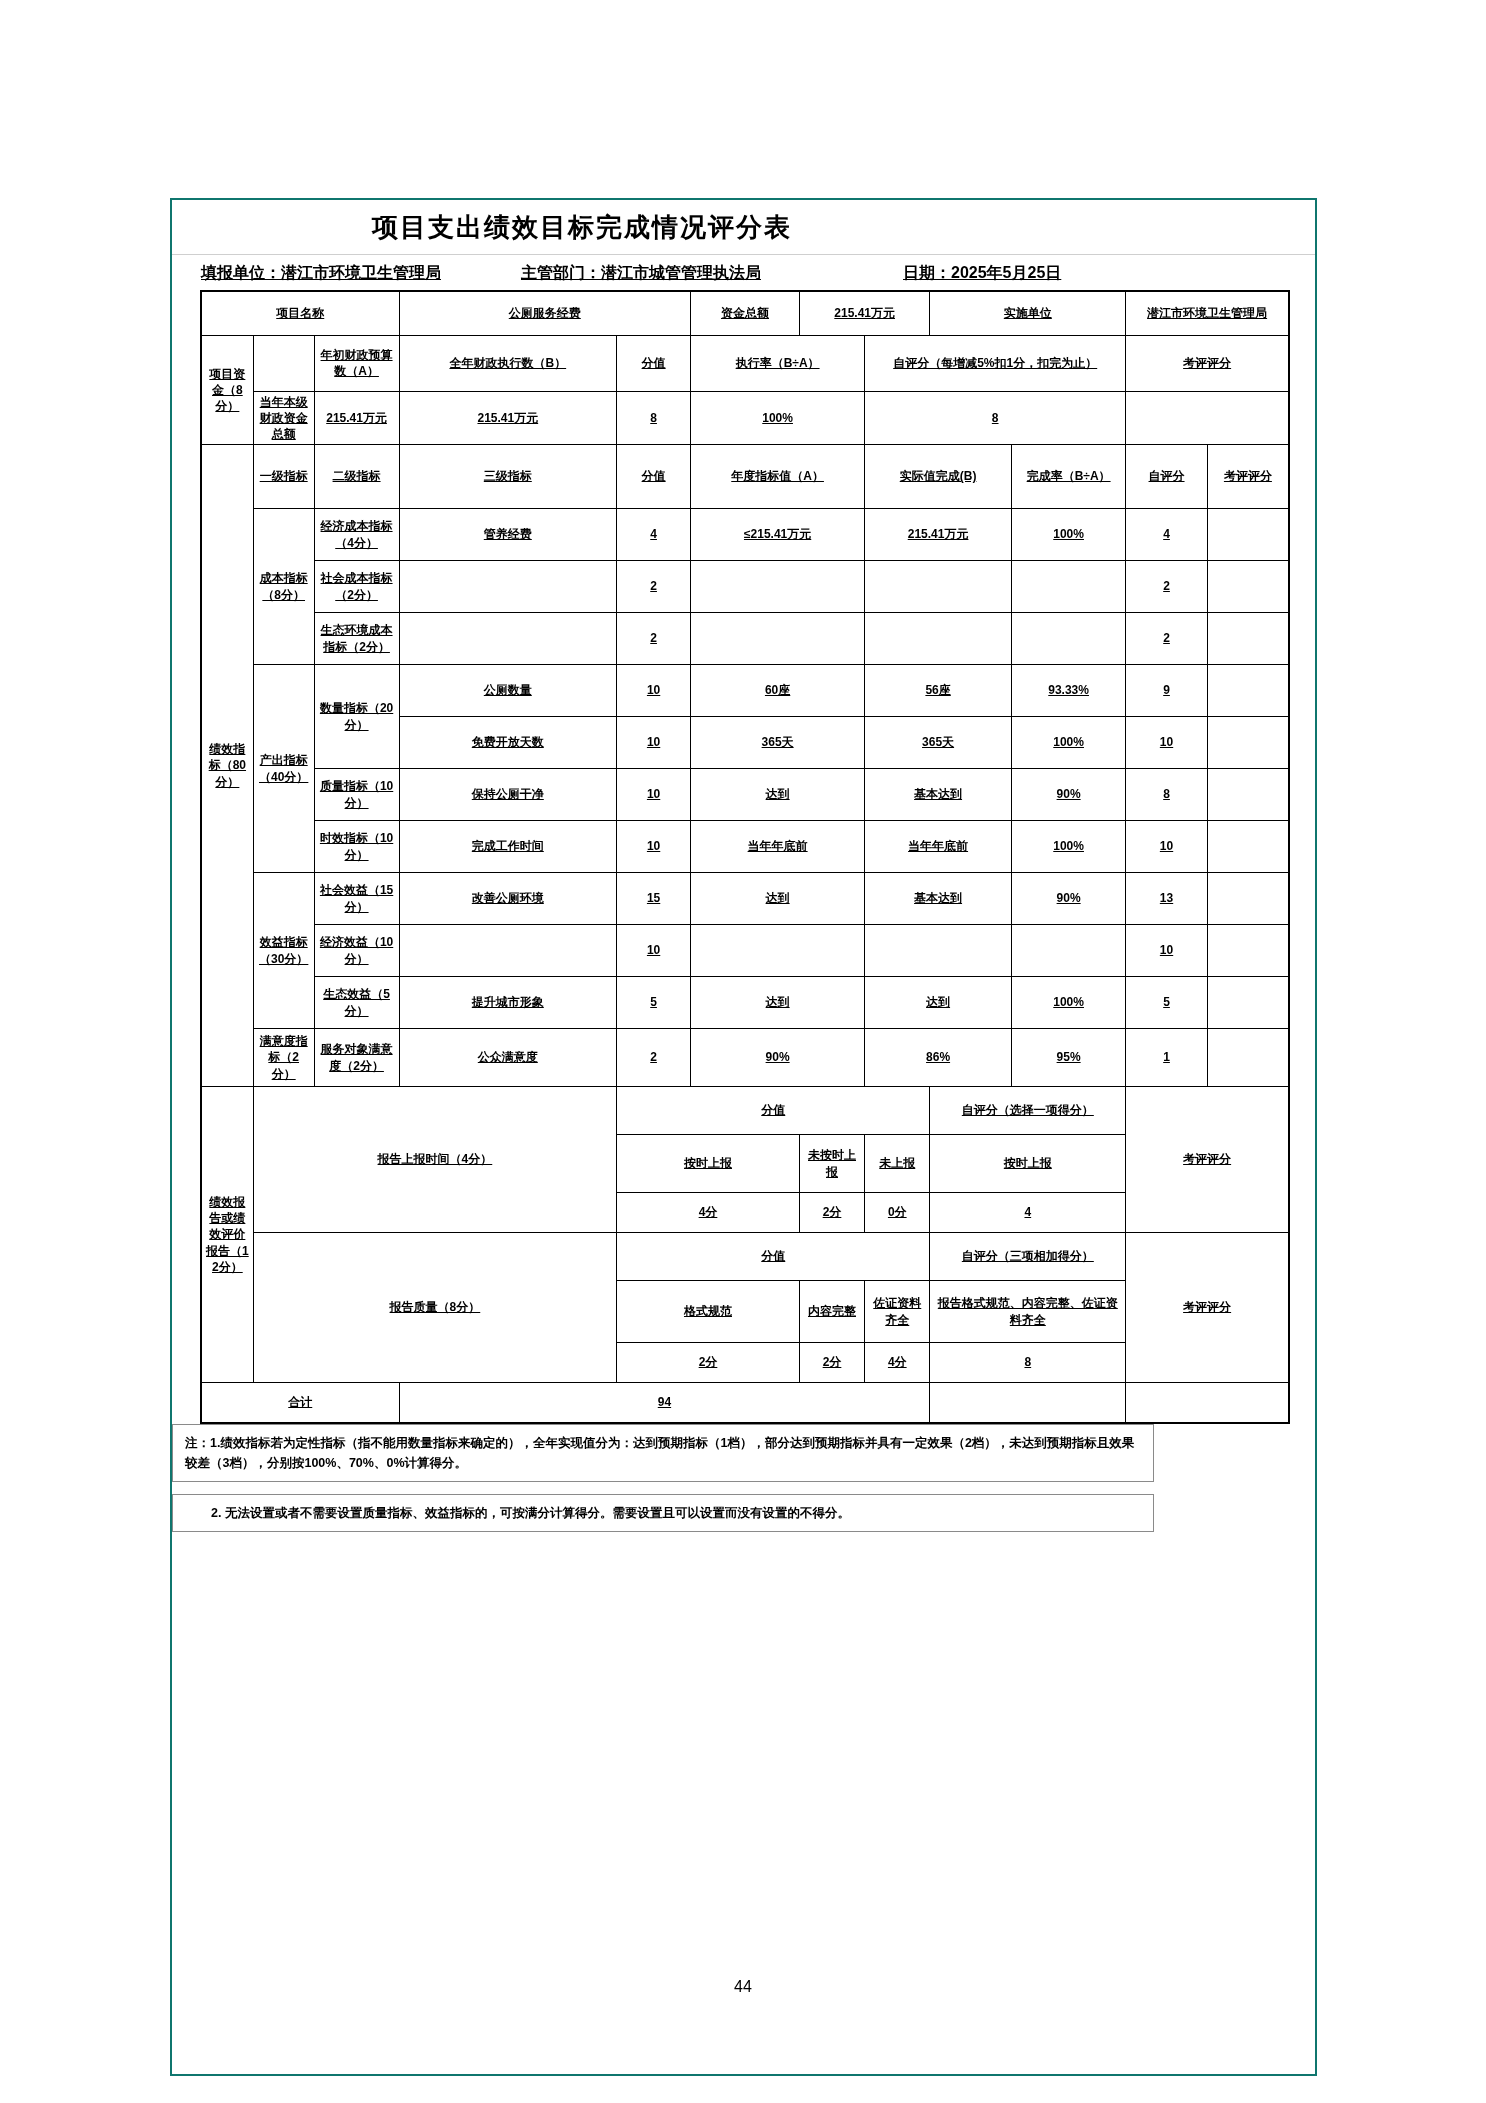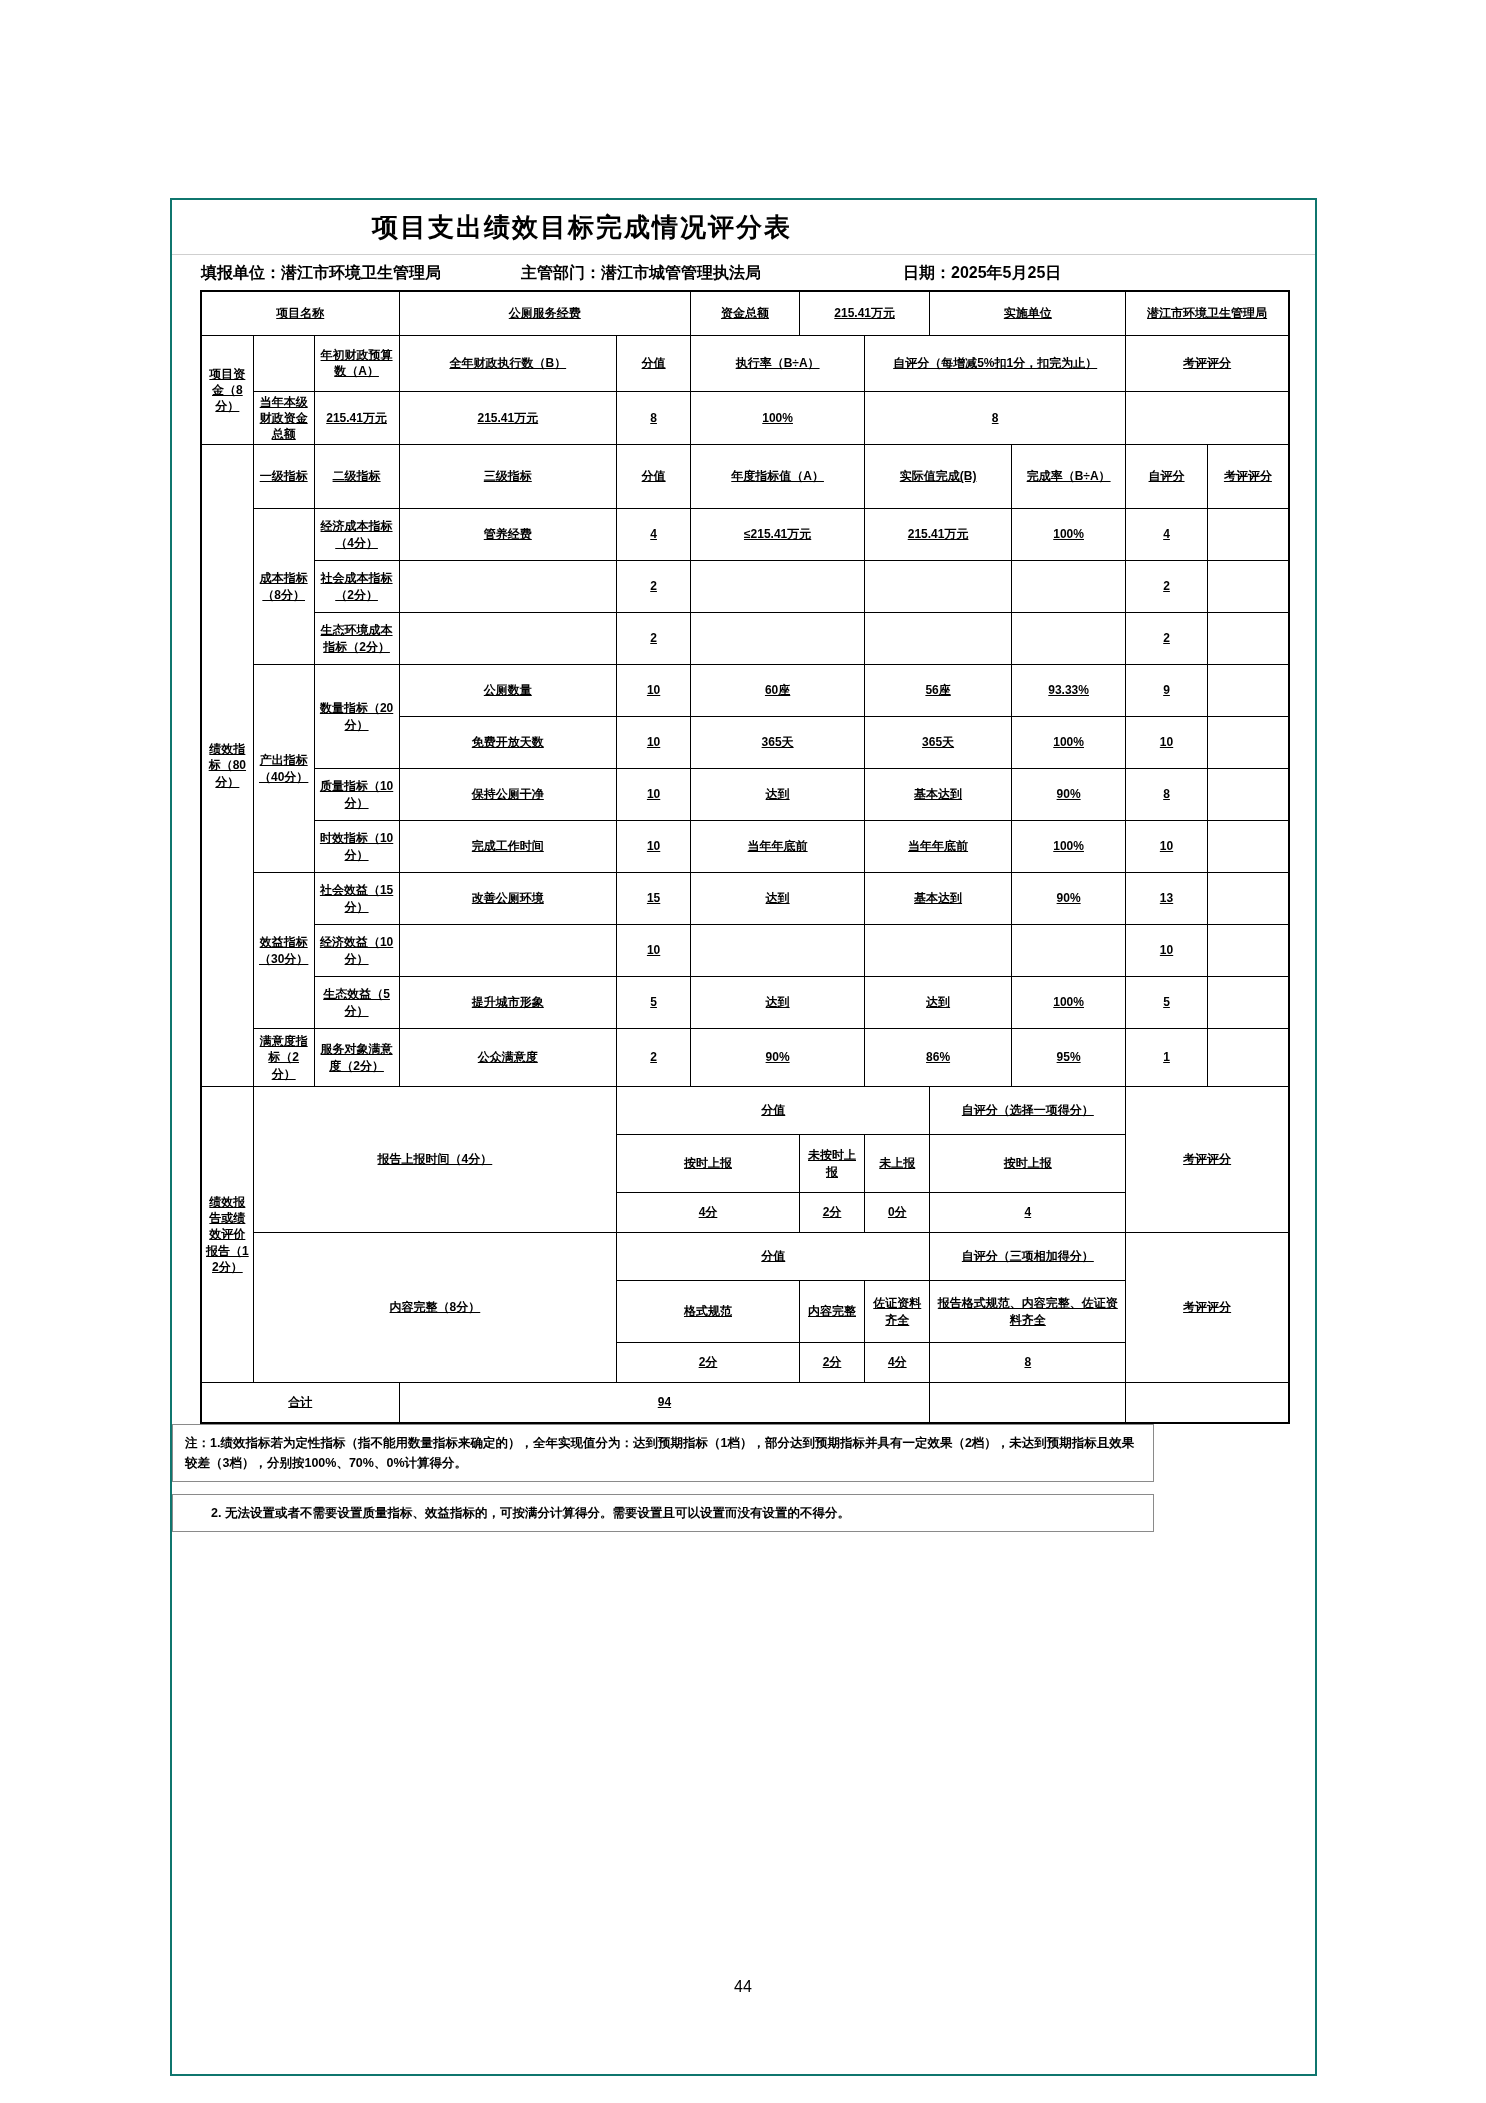--- a/index.html
+++ b/index.html
@@ -13,21 +13,21 @@
   }
   .title-row{
     height:54px;border-bottom:1px solid #cfcfcf;position:relative;
   }
   .doc-title{
     position:absolute;left:200px;top:10px;font-size:26px;font-weight:bold;
     letter-spacing:2px;white-space:nowrap;
   }
   .info-row{
     display:flex;align-items:center;padding:8px 28px 6px 29px;
-    font-weight:bold;font-size:16px;white-space:nowrap;
+    font-weight:bold;font-size:16px;white-space:nowrap;text-decoration:underline;
   }
   .info-dept{margin-left:80px;}
   .info-date{margin-left:142px;text-align:right;}
   table.score{
     border-collapse:collapse;table-layout:fixed;width:1090px;margin-left:28px;
     border:2px solid #000;
     text-decoration:underline;
   }
   table.score td{
     border:1px solid #000;text-align:center;vertical-align:middle;
@@ -253,21 +253,21 @@
       <td>未上报</td>
       <td colspan="2">按时上报</td>
     </tr>
     <tr class="h40">
       <td colspan="2">4分</td>
       <td>2分</td>
       <td>0分</td>
       <td colspan="2">4</td>
     </tr>
     <tr class="h48">
-      <td class="bt" colspan="3" rowspan="3">内容完整（8分）</td>
+      <td class="bt" colspan="3" rowspan="3">报告质量（8分）</td>
       <td class="bt" colspan="4">分值</td>
       <td class="bt" colspan="2">自评分（三项相加得分）</td>
       <td class="bt" colspan="2" rowspan="3">考评评分</td>
     </tr>
     <tr class="h62">
       <td colspan="2">格式规范</td>
       <td>内容完整</td>
       <td>佐证资料齐全</td>
       <td colspan="2">报告格式规范、内容完整、佐证资料齐全</td>
     </tr>

